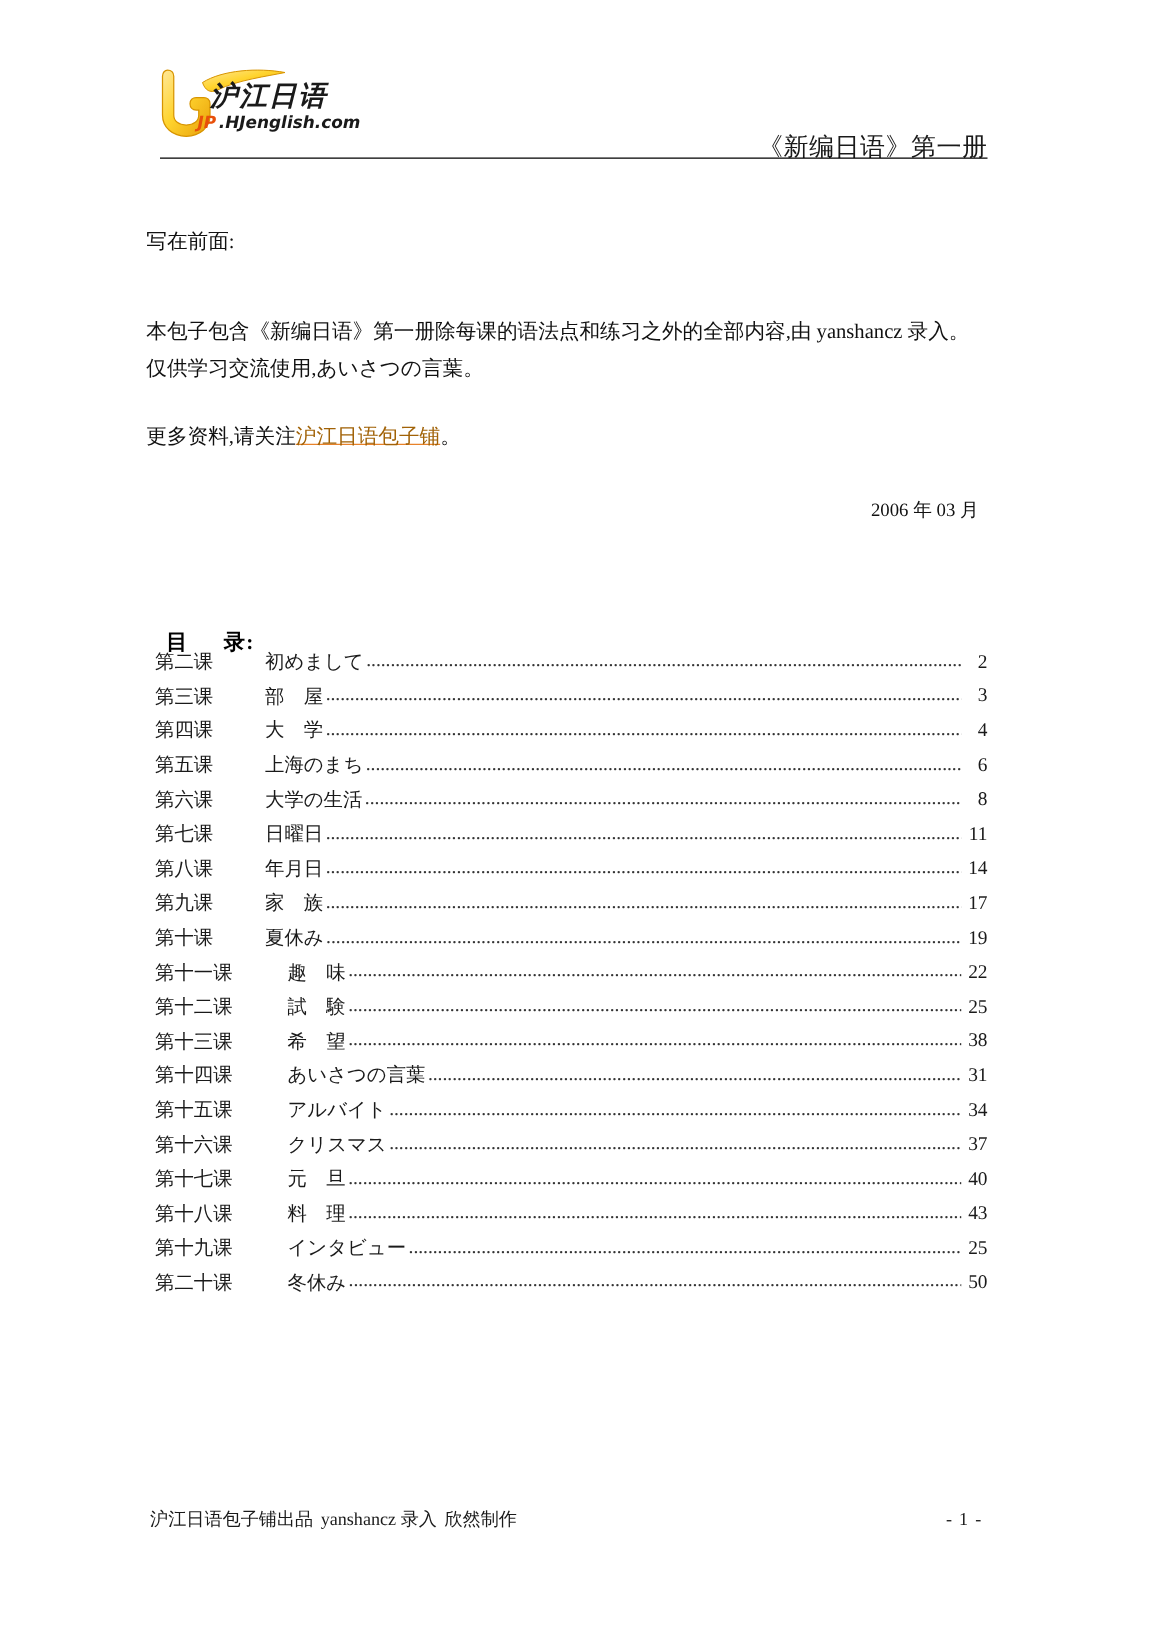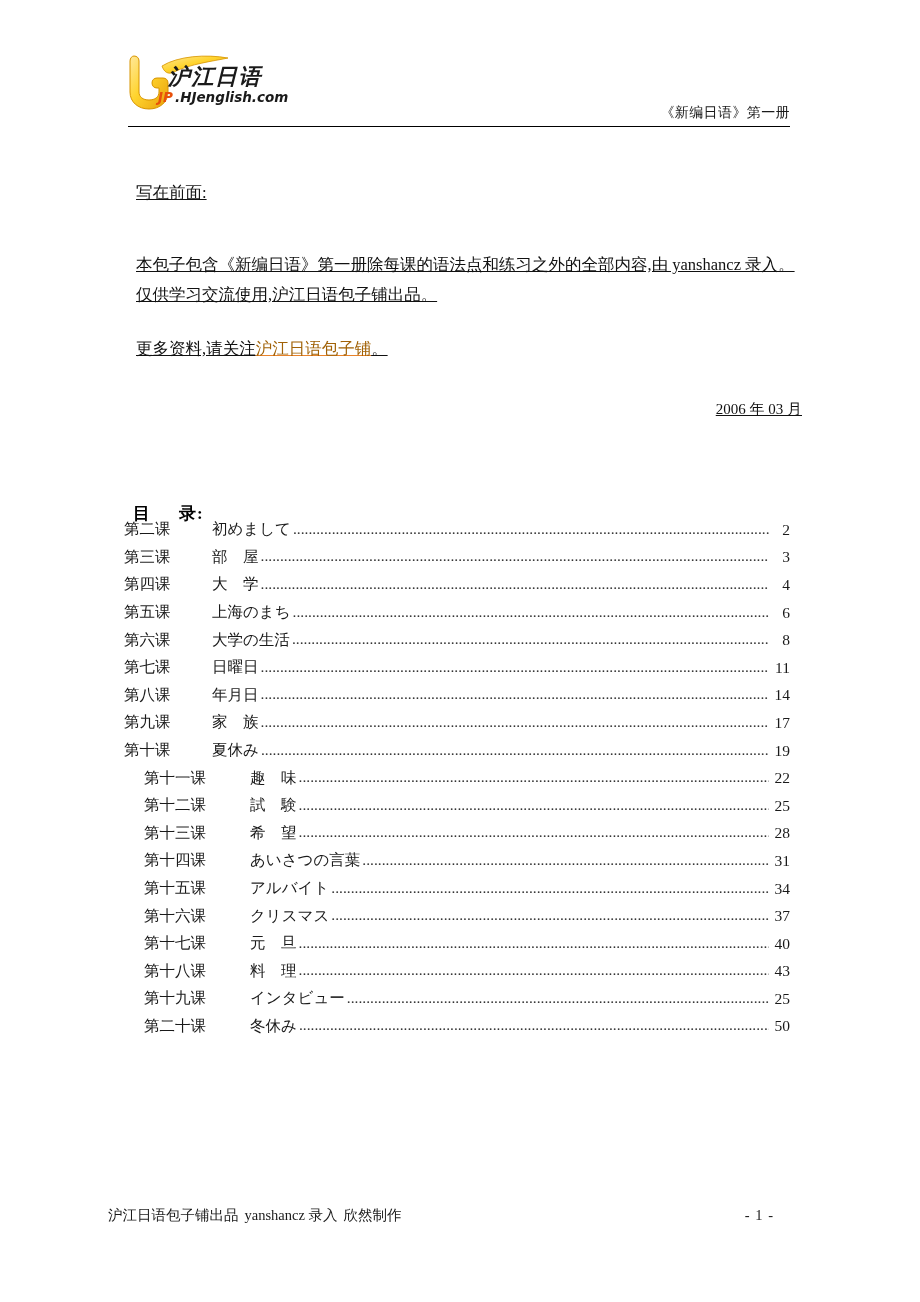--- a/index.html
+++ b/index.html
@@ -37,42 +37,41 @@
     top: 6px;
     width: 180px;
     height: 62px;
   }
   .logo svg { display: block; }
 
   .header-title {
     position: absolute;
     right: 0px;
     top: 58px;
-    font-size: 14px;
+    font-size: 20px;
     letter-spacing: 0.4px;
     color: #1a1a1a;
     white-space: nowrap;
     text-align: right;
   }
   .header-rule {
     position: absolute;
     left: 128px;
     top: 126px;
     width: 662px;
     height: 0;
     border-top: 1.6px solid #000000;
   }
 
   
   .content {
     position: absolute;
-    left: 136px;
+    left: 117px;
     top: 178px;
     width: 670px;
-    text-decoration: underline;
   }
   .para {
     font-size: 16.5px;
     line-height: 30px;
     color: #111111;
     white-space: nowrap;
   }
   .gap-1 { height: 42px; }
   .gap-2 { height: 24px; }
   .gap-3 { height: 30px; }
@@ -115,21 +114,21 @@
     align-items: center;
     height: 27.6px;
     font-size: 15.5px;
     color: #1a1a1a;
     white-space: nowrap;
   }
   .toc-lesson {
     flex: 0 0 auto;
     min-width: 88px;
   }
-  .toc-lesson.wide { min-width: 106px; margin-left: 20px; }
+  .toc-lesson.wide { min-width: 106px; }
   .toc-title {
     flex: 0 0 auto;
     padding-right: 1px;
   }
   .toc-dots {
     flex: 1 1 auto;
     overflow: hidden;
     white-space: nowrap;
     color: #333333;
     font-size: 15.5px;
@@ -140,21 +139,21 @@
   }
   .toc-page {
     flex: 0 0 auto;
     text-align: right;
     min-width: 20px;
   }
 
   
   .footer {
     position: absolute;
-    left: 108px;
+    left: 120px;
     top: 1206px;
     width: 666px;
     display: flex;
     justify-content: space-between;
     align-items: baseline;
     font-size: 14.5px;
     color: #1a1a1a;
     white-space: nowrap;
     text-align: center;
   }
@@ -194,21 +193,21 @@
 
   <div class="header-rule"></div>
 
   <div class="content">
 
     <div class="para">写在前面:</div>
 
     <div class="gap-1"></div>
 
     <div class="para">本包子包含《新编日语》第一册除每课的语法点和练习之外的全部内容,由 yanshancz 录入。</div>
-    <div class="para">仅供学习交流使用,沪江日语包子铺出品。</div>
+    <div class="para">仅供学习交流使用,あいさつの言葉。</div>
 
     <div class="gap-2"></div>
 
     <div class="para"><span>更多资料,请关注</span><a href="#" class="link">沪江日语包子铺</a><span>。</span></div>
 
     <div class="gap-3"></div>
 
     <div class="date-line">2006 年 03 月</div>
   </div>
 
@@ -278,21 +277,21 @@
       <div class="toc-row">
         <span class="toc-lesson wide">第十二课</span>
         <span class="toc-title">試　験</span>
         <span class="toc-dots">...................................................................................................................................................................................</span>
         <span class="toc-page">25</span>
       </div>
       <div class="toc-row">
         <span class="toc-lesson wide">第十三课</span>
         <span class="toc-title">希　望</span>
         <span class="toc-dots">...................................................................................................................................................................................</span>
-        <span class="toc-page">28</span>
+        <span class="toc-page">38</span>
       </div>
       <div class="toc-row">
         <span class="toc-lesson wide">第十四课</span>
         <span class="toc-title">あいさつの言葉</span>
         <span class="toc-dots">...................................................................................................................................................................................</span>
         <span class="toc-page">31</span>
       </div>
       <div class="toc-row">
         <span class="toc-lesson wide">第十五课</span>
         <span class="toc-title">アルバイト</span>

